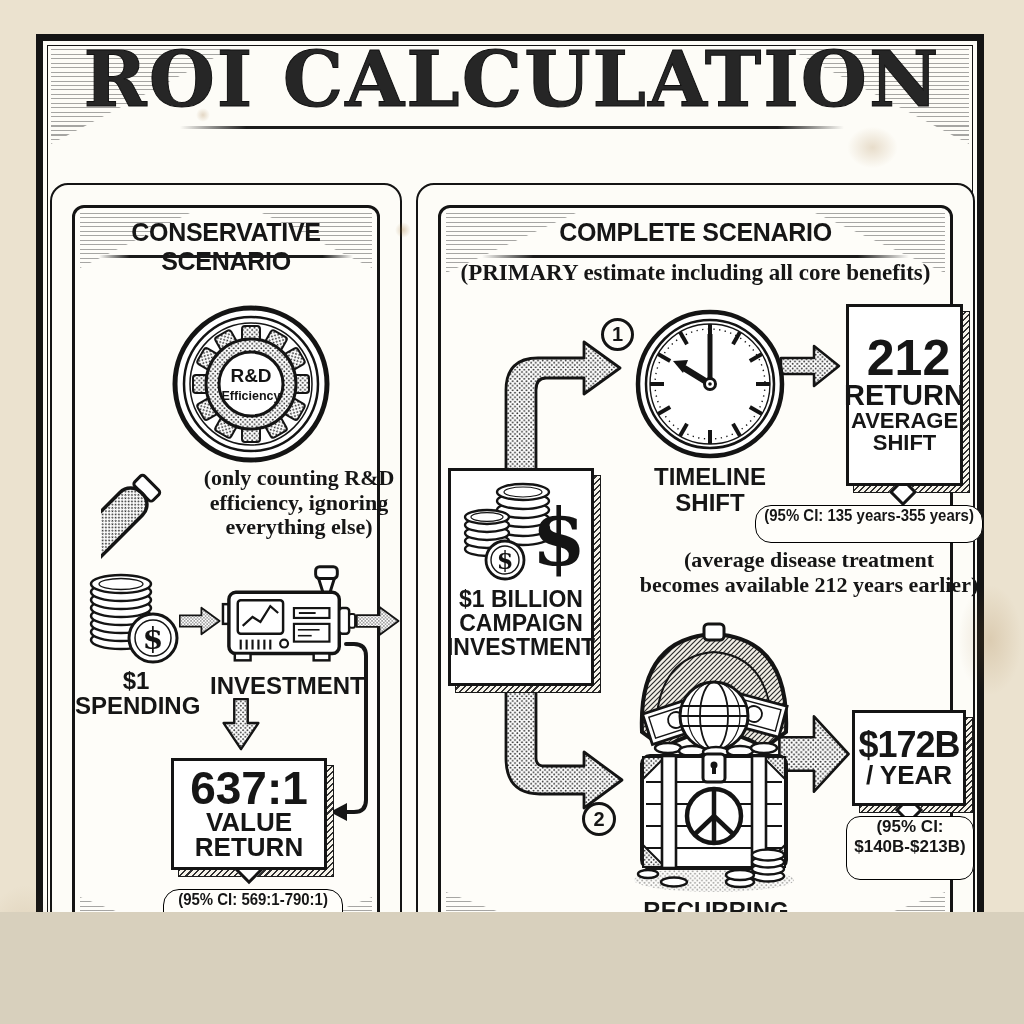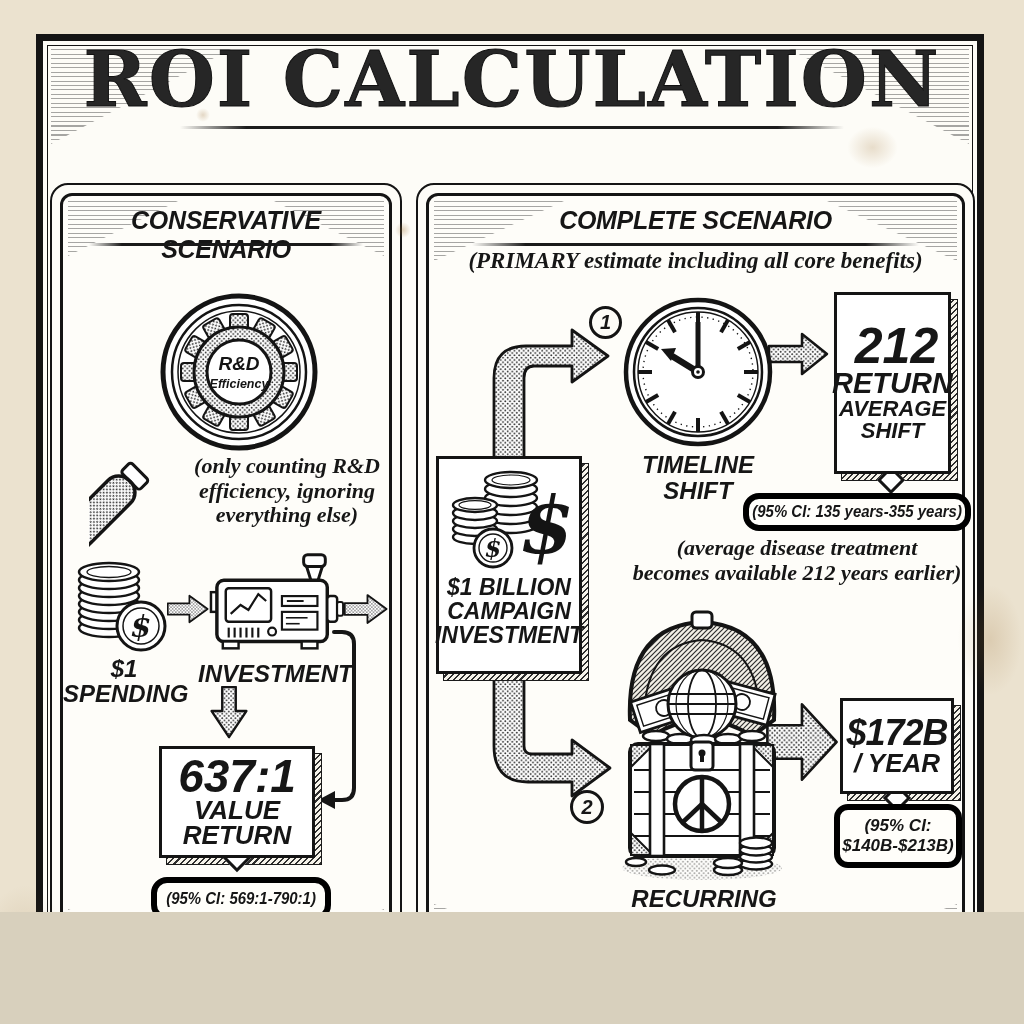--- a/index.html
+++ b/index.html
@@ -26,36 +26,36 @@
 
   .title { position:absolute; left:60px; right:60px; top:42px; text-align:center;
            font-family:"DejaVu Serif", serif; font-weight:700; font-size:76px; line-height:1;
            letter-spacing:2px; color:#262626; -webkit-text-stroke:1px #111; }
   .title-rule { position:absolute; left:180px; right:180px; top:126px; height:3px;
            background:linear-gradient(90deg, transparent, #1c1c1c 10%, #1c1c1c 90%, transparent); }
   .subtitle { position:absolute; left:80px; right:80px; top:136px; text-align:center;
            font-family:"Liberation Serif", serif; font-weight:700; font-size:28px; color:#191919; }
 
   
-  .panel { position:absolute; border:2px solid #141414; border-radius:18px; padding:8px; background:#fdfcf7;font-style:italic; }
+  .panel { position:absolute; border:2px solid #141414; border-radius:18px; padding:20px; background:#fdfcf7; }
   .panel-inner { position:relative; width:100%; height:100%; border:3px solid #141414; border-radius:12px; background:#fefdf9; }
   .p-left { left:50px; top:183px; width:352px; height:799px; }
   .p-right { left:416px; top:183px; width:559px; height:799px; }
   .phead { position:absolute; left:0; right:0; top:10px; text-align:center;
            font-weight:700; font-size:25px; letter-spacing:-0.3px; }
   .phead-rule { position:absolute; left:8%; right:8%; top:47px; height:2.5px;
            background:linear-gradient(90deg, transparent, #1a1a1a 12%, #1a1a1a 88%, transparent); }
 
   
   .rbox { position:absolute; background:#fff; border:3.5px solid #141414; z-index:2;
           display:flex; flex-direction:column; align-items:center; justify-content:center; }
   .bshadow { position:absolute; z-index:1; border:1px solid #1b1b1b;
           background:repeating-linear-gradient(315deg, #2f2f2f 0 1.5px, #f6f3ea 1.5px 4.3px); }
-  .pill { position:absolute; background:#fffefa; border:6px solid #000000; border-radius:16px; z-index:2;
-          display:flex; align-items:center; justify-content:center; font-weight:700; }
+  .pill { position:absolute; background:#fffefa; border:1px solid #000000; border-radius:16px; z-index:2;
+          display:flex; align-items:flex-start; justify-content:center; font-weight:700; }
   .tail { position:absolute; width:20px; height:20px; background:#fff; border:3px solid #141414;
           transform:rotate(45deg); z-index:1; }
   .stepnum { position:absolute; background:#fdfcf7; border:3px solid #141414; border-radius:50%; z-index:4;
           display:flex; align-items:center; justify-content:center; font-weight:700; font-size:20px; }
   .squeeze { display:inline-block; transform:scaleX(.88); transform-origin:center; white-space:nowrap; }
 
   .stain { position:absolute; pointer-events:none; z-index:40; border-radius:50%; }
 
   .badge { position:absolute; left:840px; top:990px; width:174px; height:30px; z-index:45;
            background:#f4efe2; border:2px solid #2a2a2a; display:flex; align-items:center; justify-content:center;

